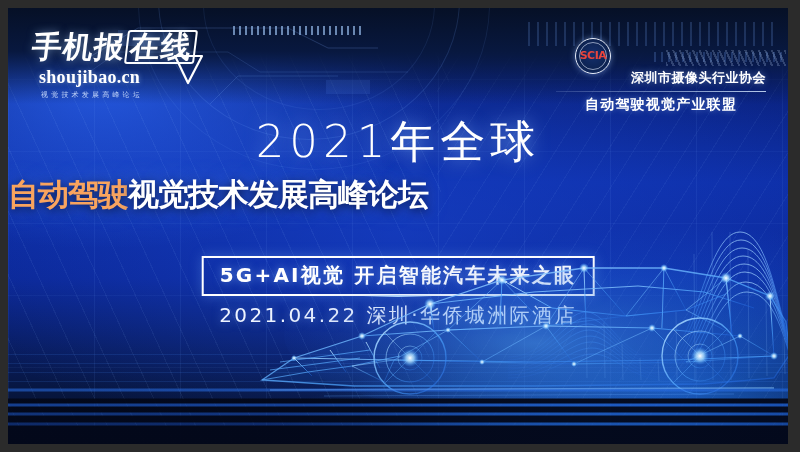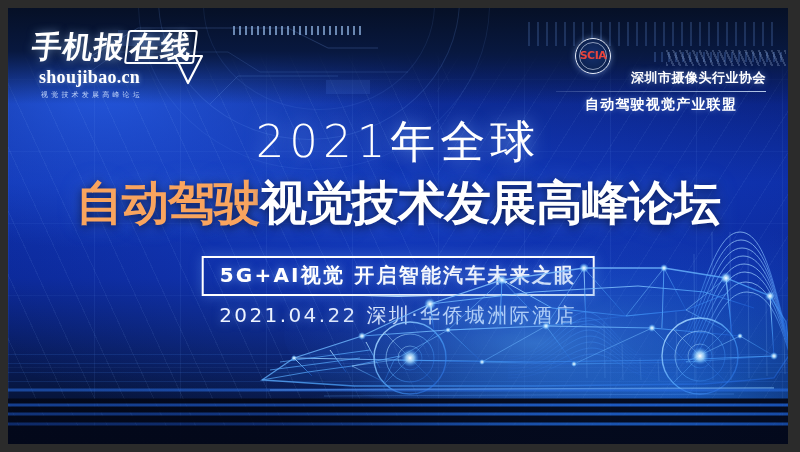--- a/index.html
+++ b/index.html
@@ -105,23 +105,23 @@
 
   
   #title-year{
     position:absolute;left:0;right:0;top:104px;text-align:center;
     font-family:"DejaVu Sans","Liberation Sans",sans-serif;
     font-weight:300;font-size:45px;color:#ffffff;letter-spacing:5px;
     text-shadow:0 0 18px rgba(150,200,255,.65);
     white-space:nowrap;
   }
   #title-main{
-    position:absolute;left:0;right:0;top:171px;text-align:center;
-    font-family:"DejaVu Sans","Liberation Sans",sans-serif;
-    font-weight:700;font-size:47px;line-height:1;letter-spacing:-1px;
+    position:absolute;left:0;right:0;top:171px;text-align:left;
+    font-family:"DejaVu Sans","Liberation Sans",sans-serif;
+    font-weight:700;font-size:31px;line-height:1;letter-spacing:-1px;
     white-space:nowrap;
     text-shadow:0 2px 10px rgba(3,12,48,.85), 0 0 22px rgba(120,180,255,.35);
   }
   #title-main .hl{color:#f9a45e;}
   #title-main .wt{color:#ffffff;}
 
   
   #subtitle-box{
     position:absolute;left:50%;transform:translateX(-50%);top:248px;
     padding:4px 16px 5px;border:2px solid #ffffff;

